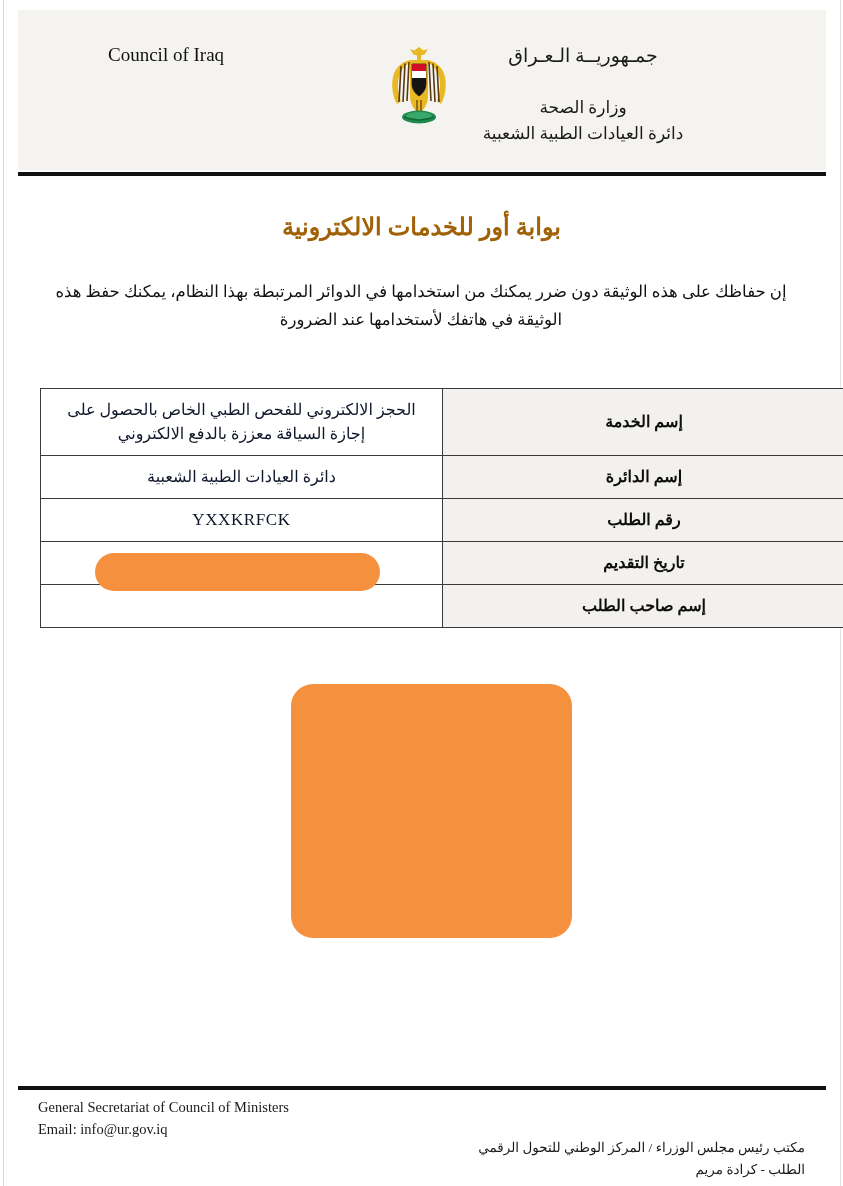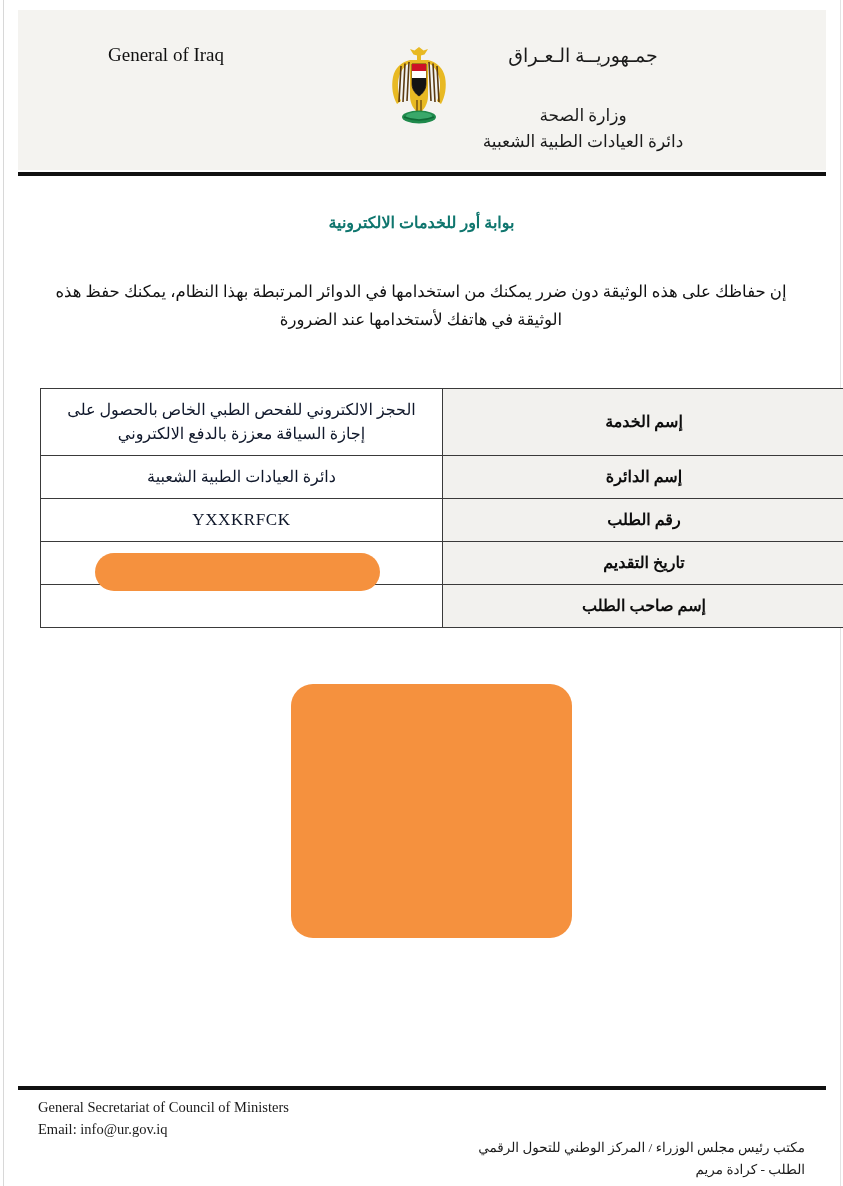--- a/index.html
+++ b/index.html
@@ -83,44 +83,44 @@
     position: absolute;
     right: 60px;
     top: 44px;
     width: 400px;
     text-align: center;
     direction: rtl;
   }
   .header-ar .line1 {
     font-size: 19px;
     letter-spacing: 1px;
-    margin-bottom: 36px;
+    margin-bottom: 28px;
     color: #1a1a1a;
   }
   .header-ar .line2 {
     font-size: 17px;
     line-height: 1.5;
     color: #1a1a1a;
   }
   .header-ar .line3 {
     font-size: 17px;
     line-height: 1.5;
     color: #1a1a1a;
   }
 
   
   .doc-title {
     position: absolute;
     left: 0; right: 0;
     top: 213px;
     text-align: center;
-    font-size: 16px;
+    font-size: 24px;
     font-weight: bold;
     direction: rtl;
-    color: #0f766e;
+    color: #a16207;
   }
   .intro {
     position: absolute;
     right: 42px;
     top: 278px;
     width: 760px;
     text-align: center;
     direction: rtl;
     font-size: 16.5px;
     line-height: 1.72;
@@ -227,21 +227,21 @@
 <body>
 
 <div class="page">
 
   <div class="page-edge-left"></div>
   <div class="page-edge-right"></div>
 
   <div class="header-band"></div>
 
 
-  <div class="republic-en">General of Iraq</div>
+  <div class="republic-en">Council of Iraq</div>
 
   <div class="emblem">
     <svg viewBox="0 0 62 84" width="62" height="84" xmlns="http://www.w3.org/2000/svg">
 
       <path d="M31 3 L35.5 6.5 L40 5 L36.5 10.5 L31 12 L25.5 10.5 L22 5 L26.5 6.5 Z" fill="#e8b923"></path>
       <path d="M29 11 h4 v5 h-4 z" fill="#e8b923"></path>
 
       <path d="M22 16 C13 18 7 24 5 33 C3 43 5 53 9 60 L13 57 C10 49 9 40 11 33 C13 26 17 21 22 19 Z" fill="#e8b923"></path>
       <path d="M13 22 L11 58 M17 19.5 L15 58 M21 18 L19 57" stroke="#5b3a12" stroke-width="1.6" fill="none"></path>
 

